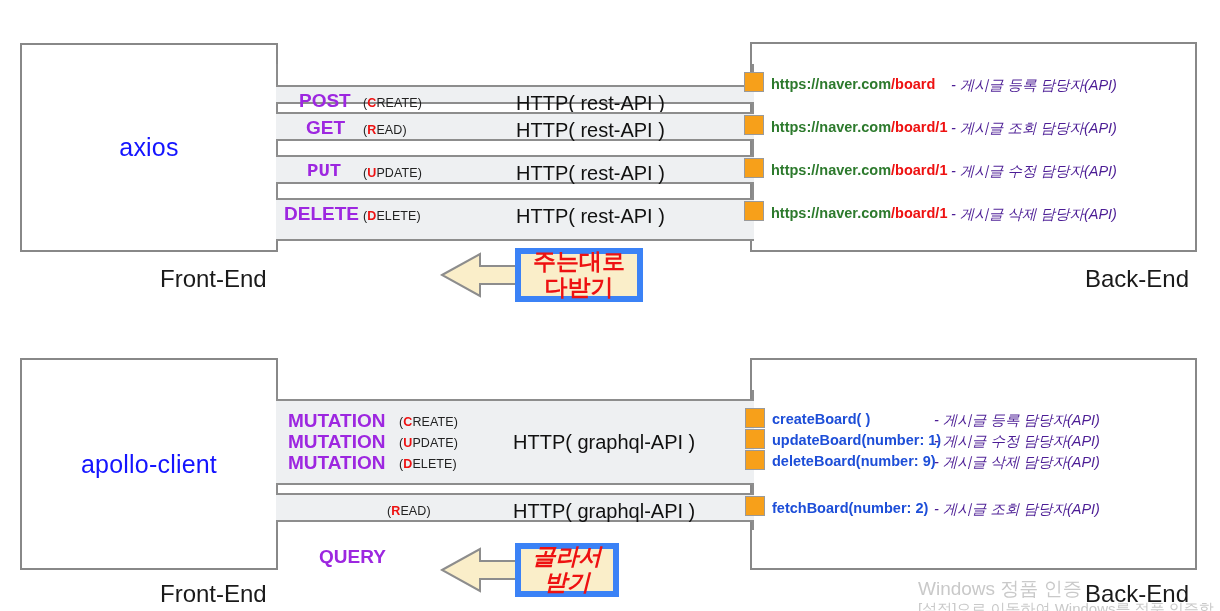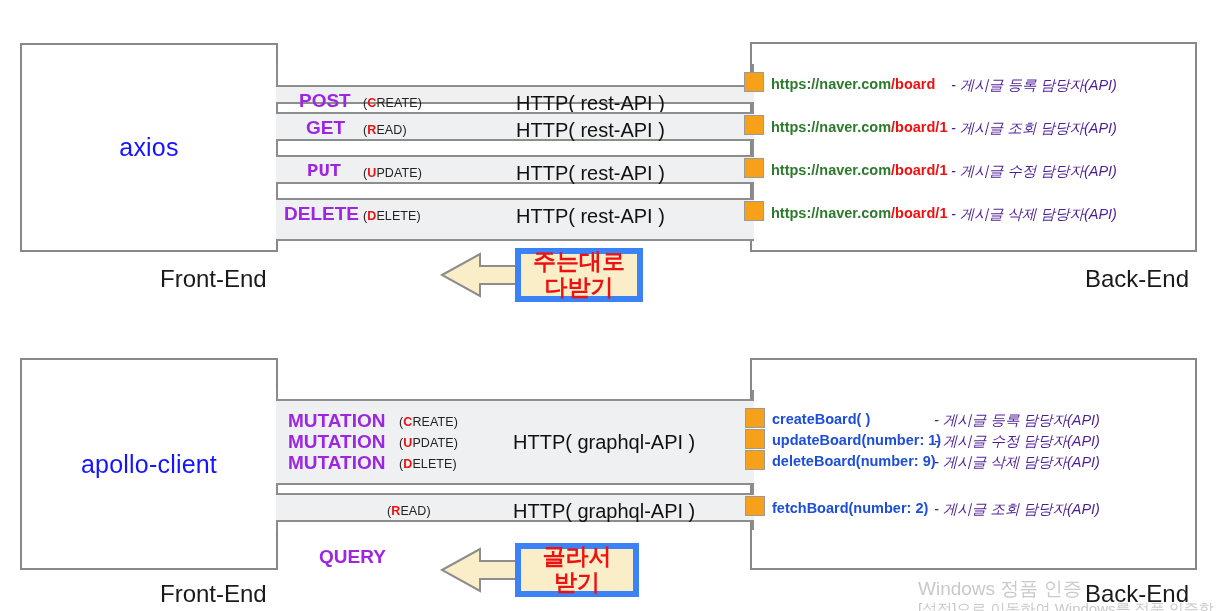--- a/index.html
+++ b/index.html
@@ -251,21 +251,21 @@
       <span class="proto" style="left:237px; top:5px;">HTTP( graphql-API )</span>
     </div>
   </div>
   <div class="abs orange" style="left:745px; top:496px; width:20px; height:20px;"></div>
   <div class="abs endpoint" style="left:772px; top:500px;"><span class="fn">fetchBoard(number: 2)</span></div>
   <div class="abs desc" style="left:934px; top:500px;">- 게시글 조회 담당자(API)</div>
 
   <svg class="arrow-svg" width="120" height="54" style="left:440px; top:543px;">
     <polygon points="2,27 40,6 40,18 119,18 119,36 40,36 40,48" fill="#faeec9" stroke="#8d8d8d" stroke-width="2"></polygon>
   </svg>
-  <div class="abs callout-box" style="left:515px; top:543px; width:124px; height:54px;">
+  <div class="abs callout-box" style="left:515px; top:543px; width:104px; height:54px;font-style:italic;">
     <span class="callout-text">골라서</span>
     <span class="callout-text">받기</span>
   </div>
 
   <div class="watermark wm1" style="left:918px; top:576px;">Windows 정품 인증</div>
   <div class="watermark wm2" style="left:918px; top:600px;">[설정]으로 이동하여 Windows를 정품 인증합</div>
 
 </div>
 
 </body></html>

